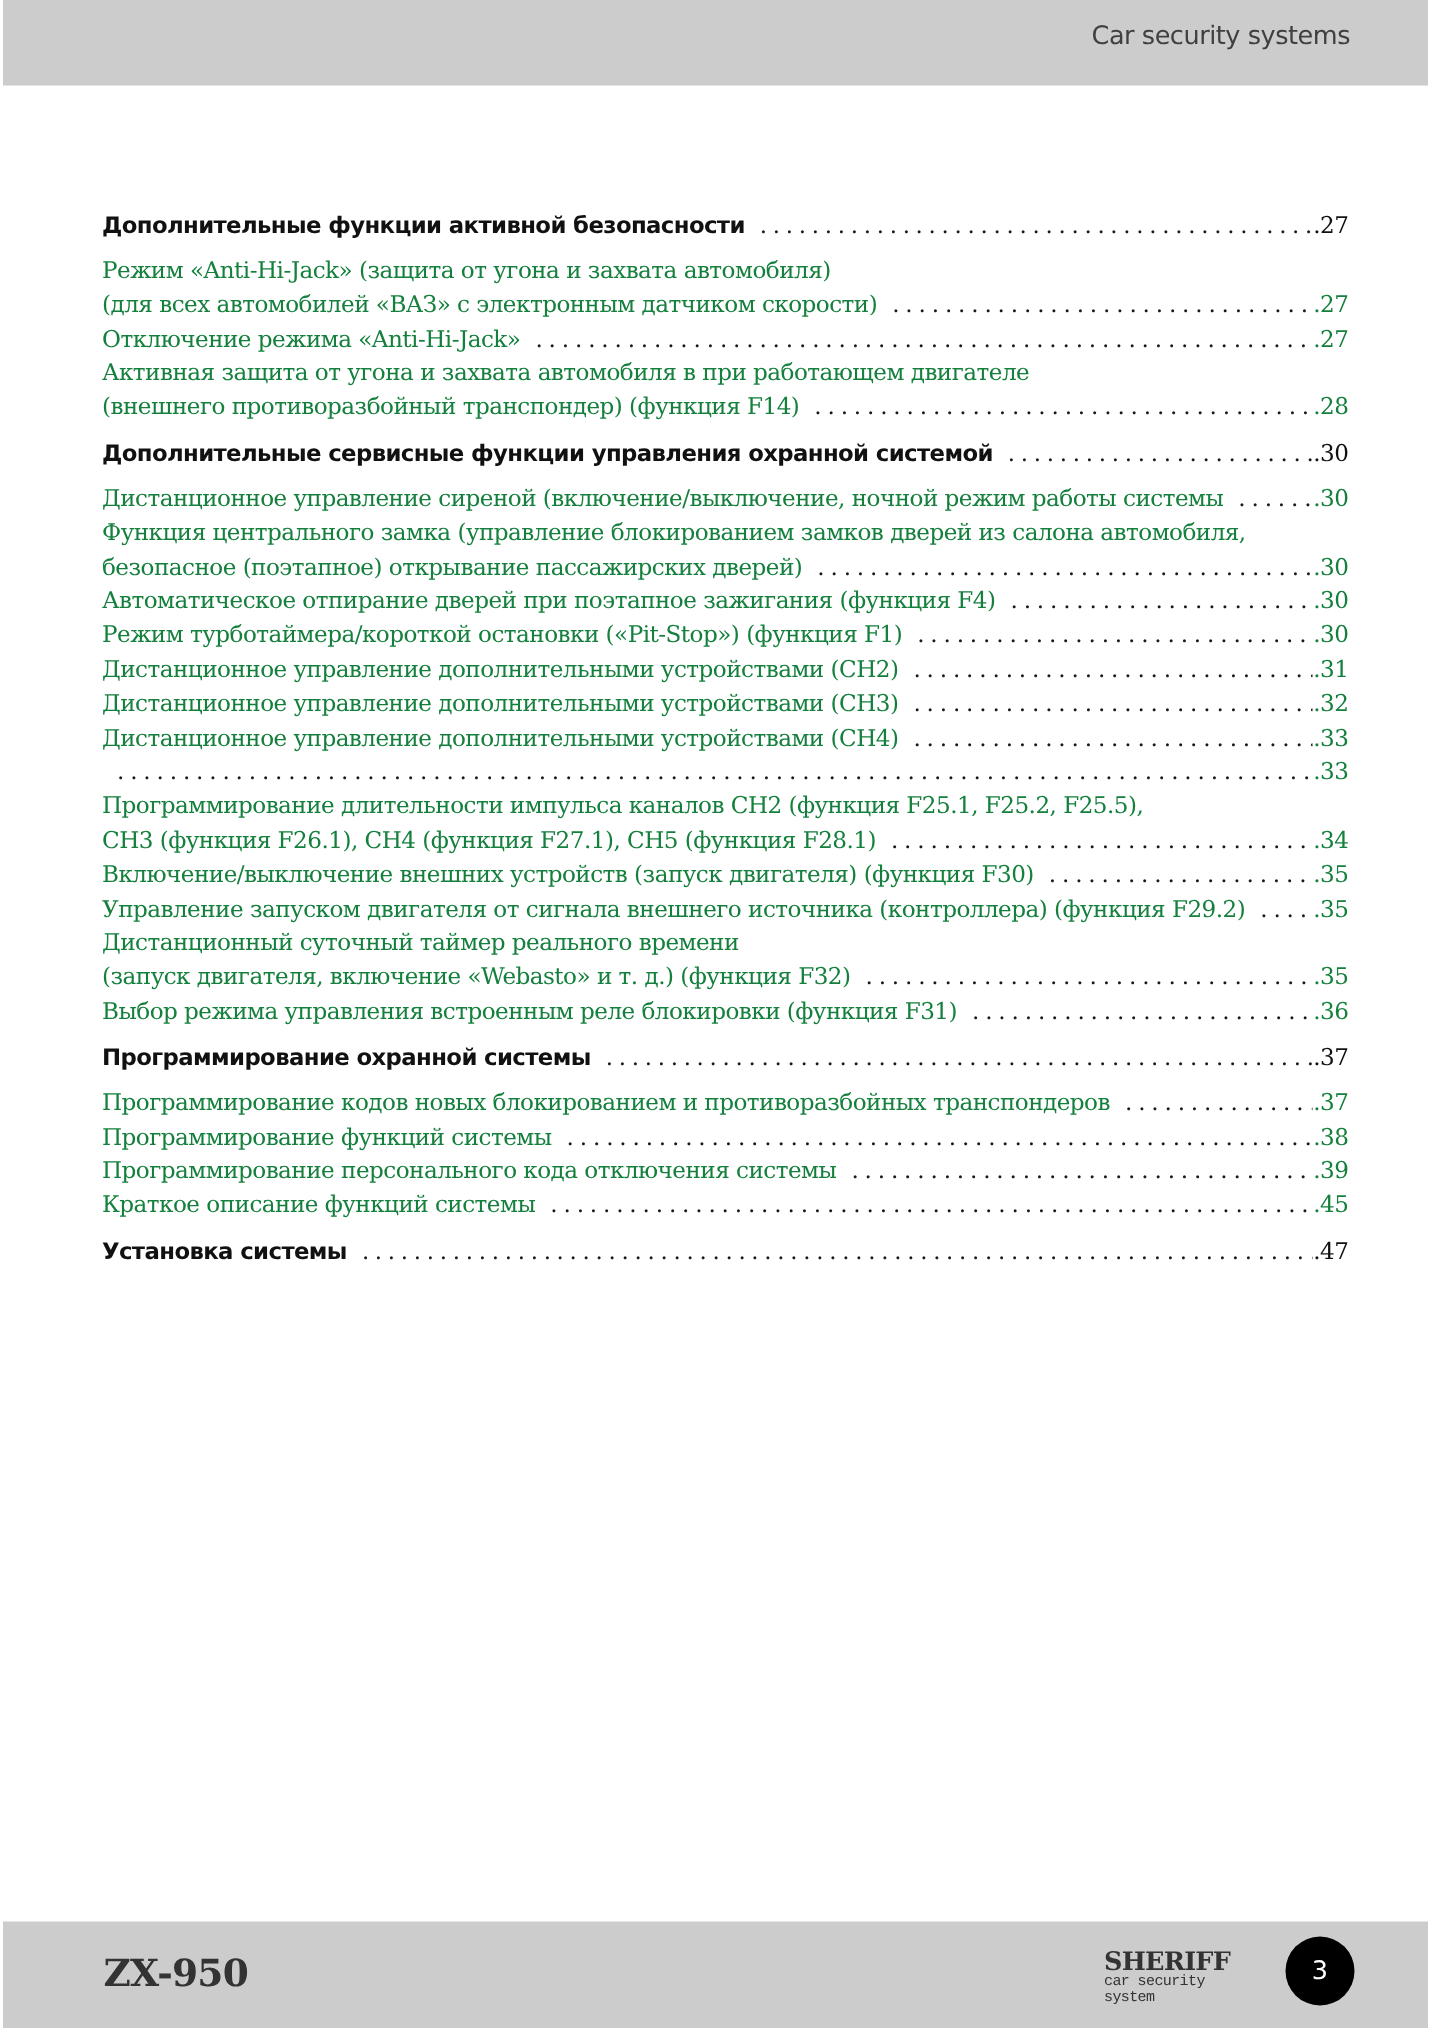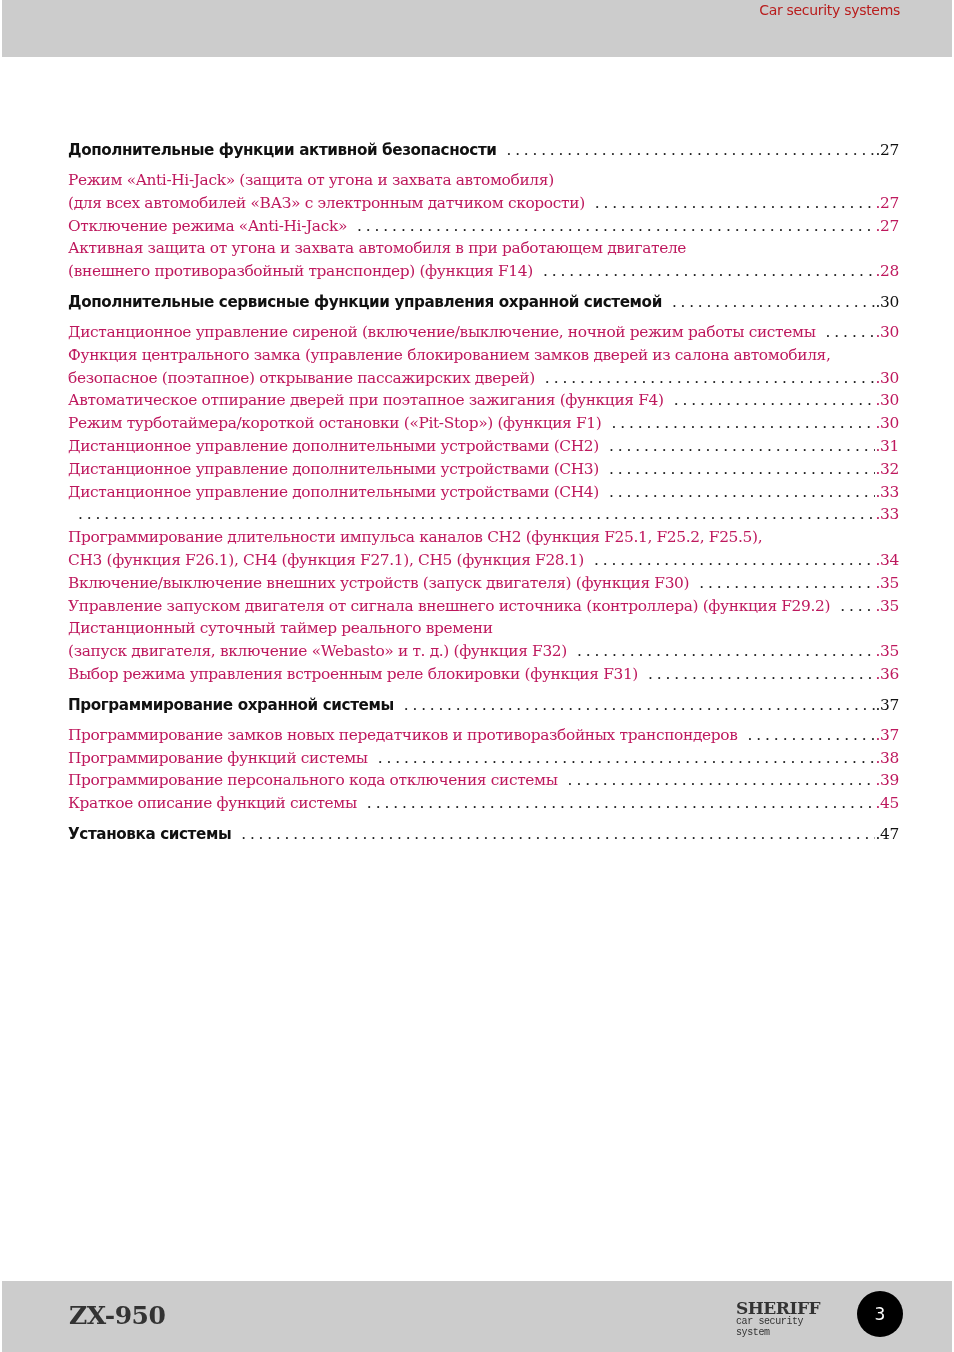--- a/index.html
+++ b/index.html
@@ -2,30 +2,30 @@
 <html><head>
 <meta charset="utf-8">
 <style>
   html, body { margin:0; padding:0; background:#ffffff; }
   body { width:954px; height:1352px; position:relative; overflow:hidden; }
   .header {
     position:absolute; left:2px; top:0; width:950px; height:57px;
     background:#cccccc;
   }
   .header-title {
-    position:absolute; right:52px; top:2px;
-    font-family:"DejaVu Sans", sans-serif; font-size:14px; color:#b91c1c;
+    position:absolute; right:52px; top:14px;
+    font-family:"DejaVu Sans", sans-serif; font-size:17px; color:#404040;
     letter-spacing:-0.3px;
   }
   .toc {
     position:absolute; left:68px; top:139px; width:831px;
   }
   .toc-entry {
     display:flex; align-items:flex-end;
-    font-family:"DejaVu Serif", serif; font-size:15.4px; color:#be185d;
+    font-family:"DejaVu Serif", serif; font-size:15.4px; color:#15803d;
     line-height:22.8px; letter-spacing:-0.35px;
   }
   .toc-entry.section {
     font-family:"DejaVu Sans", sans-serif; font-weight:bold; font-size:15.2px;
     letter-spacing:-0.4px; margin-top:8px; margin-bottom:8px; line-height:22px;
     color:#111;
   }
   .toc-entry.section.first { margin-top:0; }
   .toc-text { white-space:nowrap; }
   .leader {
@@ -218,21 +218,21 @@
       <span class="page-num">.36</span>
     </div>
     <div class="toc-entry section">
       <span class="toc-text">Программирование охранной системы</span>
       <span class="leader-wrap">
         <span class="leader" style="margin: 0px;"></span>
       </span>
       <span class="page-num">.37</span>
     </div>
     <div class="toc-entry">
-      <span class="toc-text">Программирование замков новых передатчиков и противоразбойных транспондеров</span>
+      <span class="toc-text">Программирование кодов новых блокированием и противоразбойных транспондеров</span>
       <span class="leader-wrap">
         <span class="leader" style="margin: 0px;"></span>
       </span>
       <span class="page-num">.37</span>
     </div>
     <div class="toc-entry">
       <span class="toc-text">Программирование функций системы</span>
       <span class="leader-wrap">
         <span class="leader" style="margin: 0px;"></span>
       </span>

